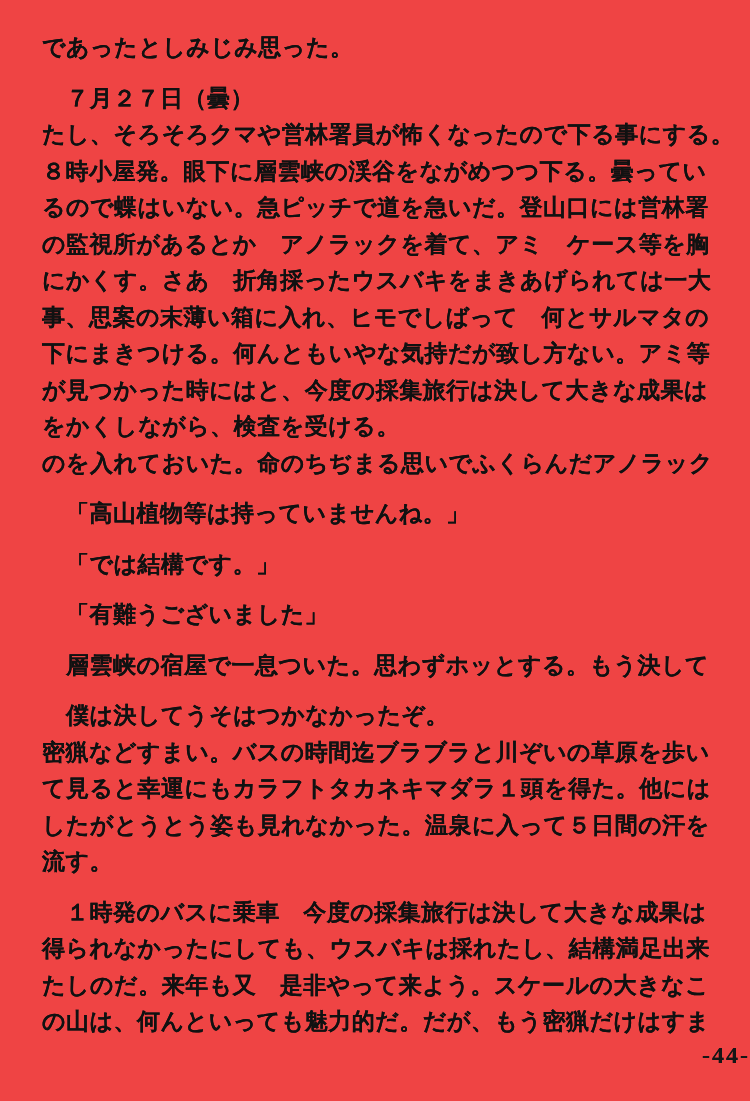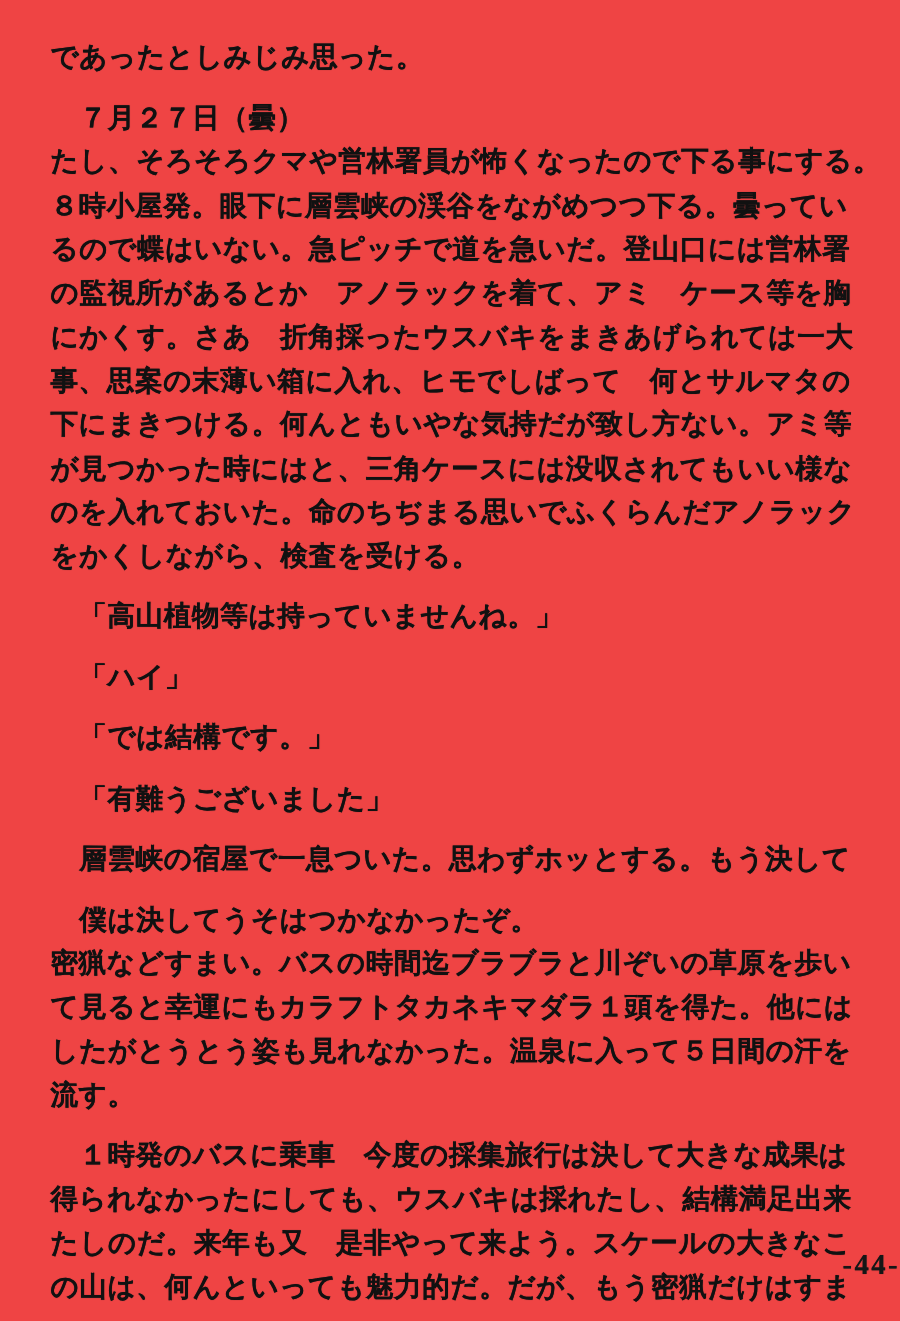--- a/index.html
+++ b/index.html
@@ -57,25 +57,24 @@
   <div class="text-block">
     <div class="line">であったとしみじみ思った。</div>
     <div class="line indent">７月２７日（曇）</div>
     <div class="line">たし、そろそろクマや営林署員が怖くなったので下る事にする。</div>
     <div class="line">８時小屋発。眼下に層雲峡の渓谷をながめつつ下る。曇ってい</div>
     <div class="line">るので蝶はいない。急ピッチで道を急いだ。登山口には営林署</div>
     <div class="line">の監視所があるとか　アノラックを着て、アミ　ケース等を胸</div>
     <div class="line">にかくす。さあ　折角採ったウスバキをまきあげられては一大</div>
     <div class="line">事、思案の末薄い箱に入れ、ヒモでしばって　何とサルマタの</div>
     <div class="line">下にまきつける。何んともいやな気持だが致し方ない。アミ等</div>
-    <div class="line">が見つかった時にはと、三角ケースには没収されてもいい様な</div>
+    <div class="line">が見つかった時にはと、今度の採集旅行は決して大きな成果は</div>
+    <div class="line">をかくしながら、検査を受ける。</div>
     <div class="line">のを入れておいた。命のちぢまる思いでふくらんだアノラック</div>
-    <div class="line">をかくしながら、検査を受ける。</div>
     <div class="line indent">「高山植物等は持っていませんね。」</div>
-    <div class="line indent">「ハイ」</div>
     <div class="line indent">「では結構です。」</div>
     <div class="line indent">「有難うございました」</div>
     <div class="line indent">層雲峡の宿屋で一息ついた。思わずホッとする。もう決して</div>
     <div class="line indent">僕は決してうそはつかなかったぞ。</div>
     <div class="line">密猟などすまい。バスの時間迄ブラブラと川ぞいの草原を歩い</div>
     <div class="line">て見ると幸運にもカラフトタカネキマダラ１頭を得た。他には</div>
     <div class="line">したがとうとう姿も見れなかった。温泉に入って５日間の汗を</div>
     <div class="line">流す。</div>
     <div class="line indent">１時発のバスに乗車　今度の採集旅行は決して大きな成果は</div>
     <div class="line">得られなかったにしても、ウスバキは採れたし、結構満足出来</div>

